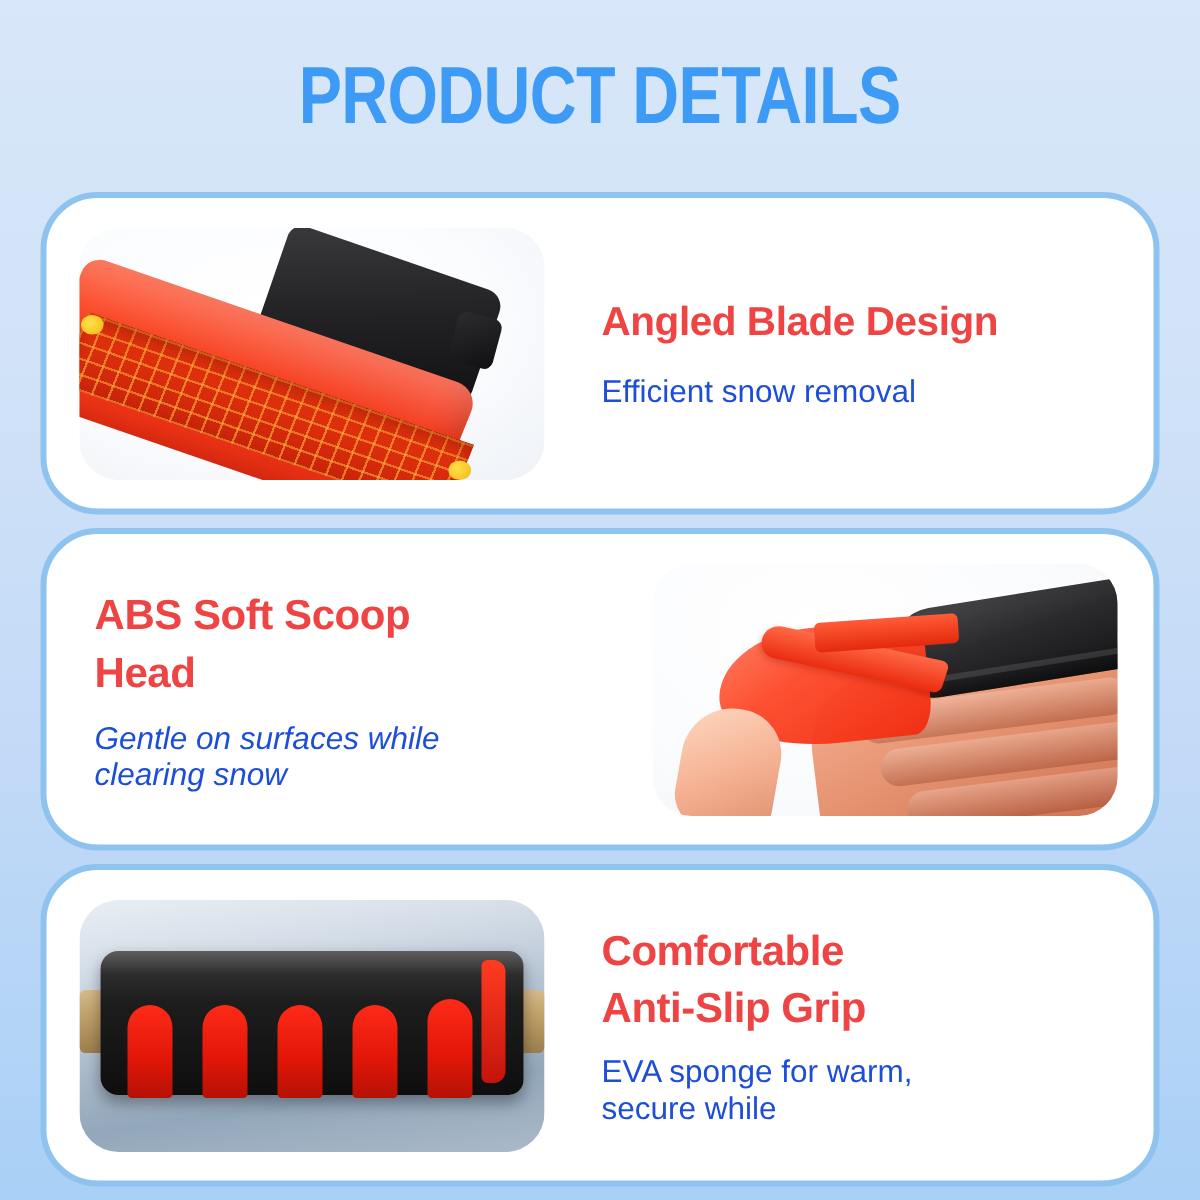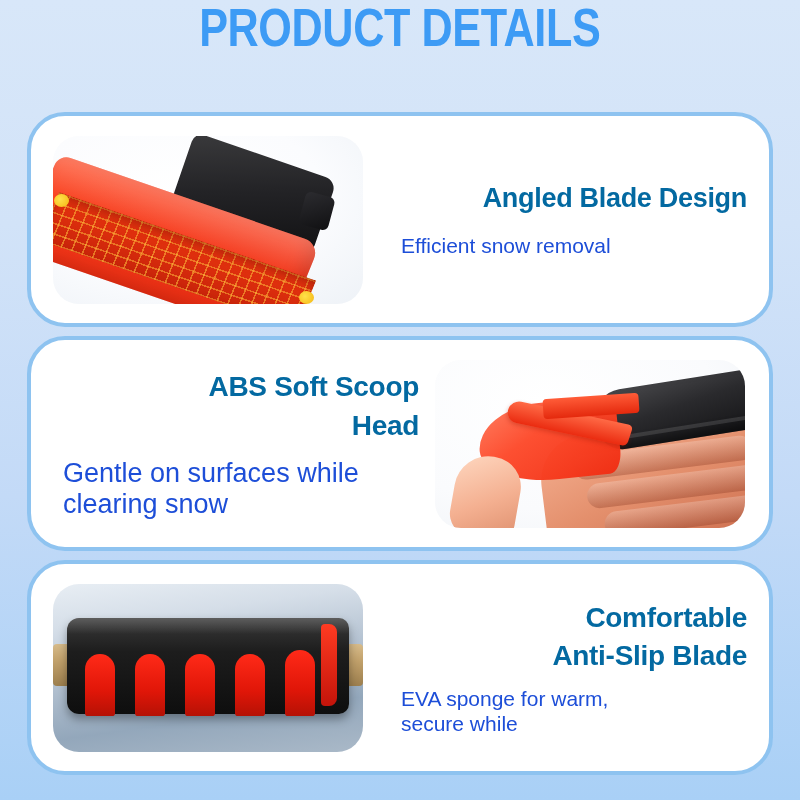--- a/index.html
+++ b/index.html
@@ -26,23 +26,23 @@
     height: 800px;
     display: flex;
     flex-direction: column;
     align-items: center;
     padding: 0;
   }
 
   
   .title-wrap {
     width: 100%;
-    height: 112px;
+    height: 128px;
     display: flex;
-    align-items: flex-start;
+    align-items: center;
     justify-content: center;
   }
   .page-title {
     font-family: "Liberation Sans Narrow", "Liberation Sans", sans-serif;
     font-weight: 700;
     font-size: 54px;
     line-height: 54px;
     letter-spacing: -0.5px;
     color: #3d9bf5;
     transform: scaleX(0.80);
@@ -93,43 +93,42 @@
     flex-direction: column;
     justify-content: center;
   }
   .card.reverse .card-text {
     padding: 0 10px 0 32px;
   }
 
   .card-heading {
     font-family: "Liberation Sans Narrow", "Liberation Sans", sans-serif;
     font-weight: 700;
-    color: #0369a1;
+    color: #ef4444;
     font-size: 27px;
     line-height: 1.30;
     letter-spacing: -0.3px;
     white-space: pre-line;
-    text-align: right;
   }
   .card-sub {
     font-family: "Liberation Sans", sans-serif;
     font-weight: 400;
     color: #1d4ed8;
     font-size: 20px;
     line-height: 1.18;
     white-space: pre-line;
   }
 
   
   .card--blade .card-heading { font-size: 27px; margin-bottom: 18px; }
   .card--blade .card-sub     { font-size: 21px; }
 
   
   .card--scoop .card-heading { font-size: 28px; line-height: 1.42; margin-bottom: 12px; }
-  .card--scoop .card-sub     { font-size: 27px; line-height: 1.15; }
+  .card--scoop .card-sub     { font-size: 21px; line-height: 1.15; font-style: italic; }
 
   
   .card--grip .card-heading { font-size: 28px; line-height: 1.36; margin-bottom: 12px; }
   .card--grip .card-sub     { font-size: 21px; line-height: 1.15; }
 
   
   .photo-blade {
     position: absolute;
     inset: 0;
     background:
@@ -387,21 +386,21 @@
             <div class="groove g3"></div>
             <div class="groove g4"></div>
             <div class="groove g5"></div>
           </div>
           <div class="grip-endcap"></div>
         </div>
       </div>
 
       <div class="card-text">
         <div class="card-heading">Comfortable
-Anti-Slip Blade</div>
+Anti-Slip Grip</div>
         <div class="card-sub">EVA sponge for warm,
 secure while</div>
       </div>
 
     </div>
 
   </div>
 </div>
 
 </body></html>

